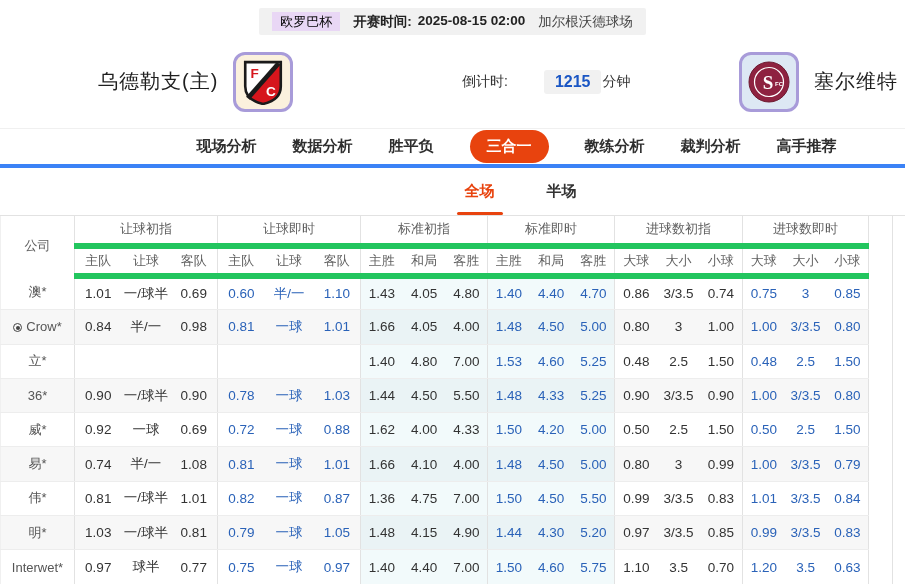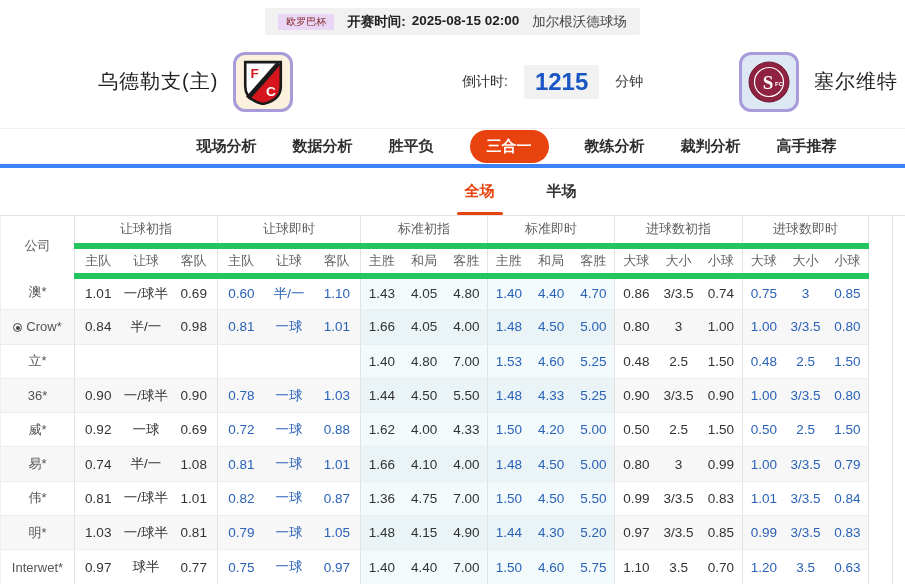--- a/index.html
+++ b/index.html
@@ -8,43 +8,43 @@
     width:905px; height:584px; overflow:hidden; background:#fff;
     font-family:"Liberation Sans","DejaVu Sans",sans-serif; color:#333;
   }
 
   
   .topbar-wrap { display:flex; justify-content:center; padding-top:8px; }
   .topbar {
     display:inline-flex; align-items:center; gap:13px; background:#f1f1f1;
     height:27px; padding:0 13px; font-size:13.5px; border-radius:2px;
   }
-  .league-tag { background:#e9d7f5; color:#7f1d1d; padding:3px 8px; line-height:1; font-size:10px; }
+  .league-tag { background:#e9d7f5; color:#000000; padding:3px 8px; line-height:1; font-size:13px; }
   .kickoff-label, .kickoff-time { font-weight:bold; color:#222; }
   .kickoff-group { display:inline-flex; gap:6px; }
   .venue { color:#444; }
 
   
   .teams { position:relative; height:93px; }
   .home-group { position:absolute; left:98px; top:50%; transform:translateY(-50%);
     display:flex; align-items:center; gap:15px; }
   .away-group { position:absolute; right:7px; top:50%; transform:translateY(-50%);
     display:flex; align-items:center; gap:15px; }
   .team-name { font-size:20px; font-weight:normal; color:#1f1f1f; letter-spacing:1px; }
   .logo-box {
     width:60px; height:60px; border:3px solid #a89bd9; border-radius:12px;
     display:flex; align-items:center; justify-content:center; flex:0 0 auto;
   }
   .home-box { background:#fbf1dd; }
   .away-box { background:#dde8f4; }
   .countdown { position:absolute; left:462px; top:50%; transform:translateY(-50%);
-    display:flex; align-items:center; gap:16px; font-size:14px; color:#333; }
+    display:flex; align-items:center; gap:1px; font-size:14px; color:#333; }
   .countdown-value {
-    background:#f1f1f1; color:#1a56c4; font-size:24px; font-weight:bold;
-    padding:3px 11px; border-radius:3px;
+    background:#f1f1f1; color:#1a56c4; font-size:16px; font-weight:bold;
+    padding:3px 11px; border-radius:3px;margin-left:35px;
   }
 
   
   .nav {
     height:40px; border-top:1px solid #f0f0f0; border-bottom:4px solid #3b82f6;
     display:flex; align-items:center; justify-content:center; gap:36px;
     padding-left:128px; font-size:15px; font-weight:600; color:#2e2e2e;
   }
   .nav-item { cursor:pointer; white-space:nowrap; }
   .nav-item.active {

